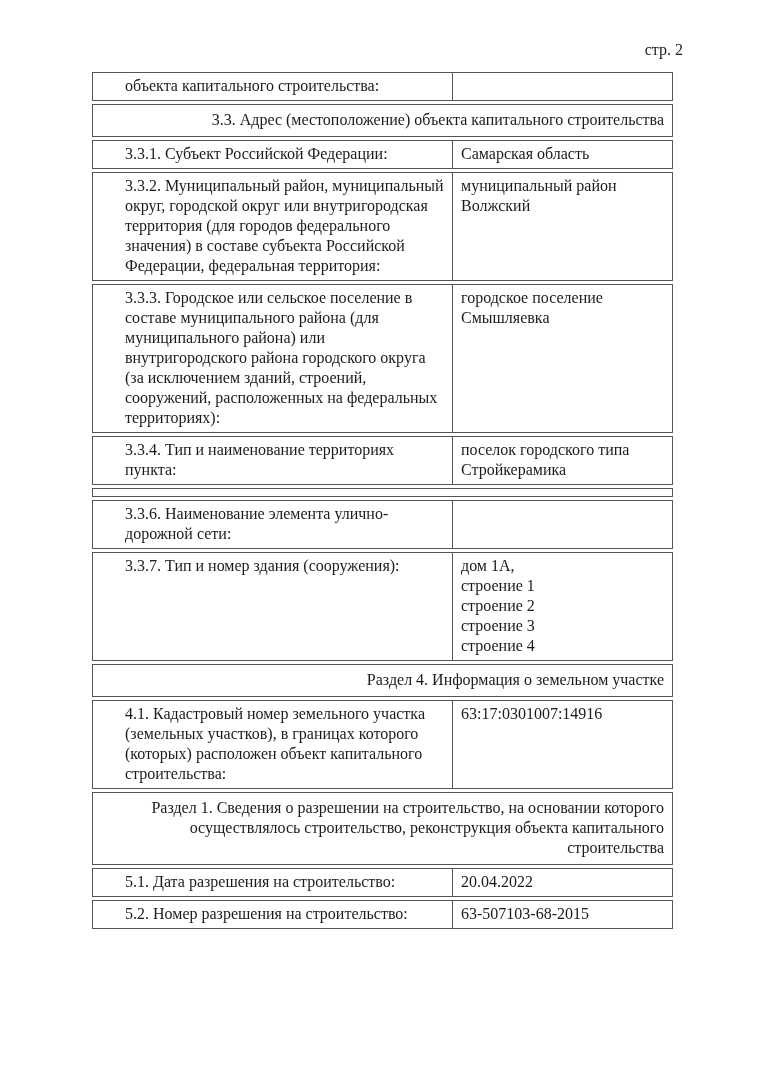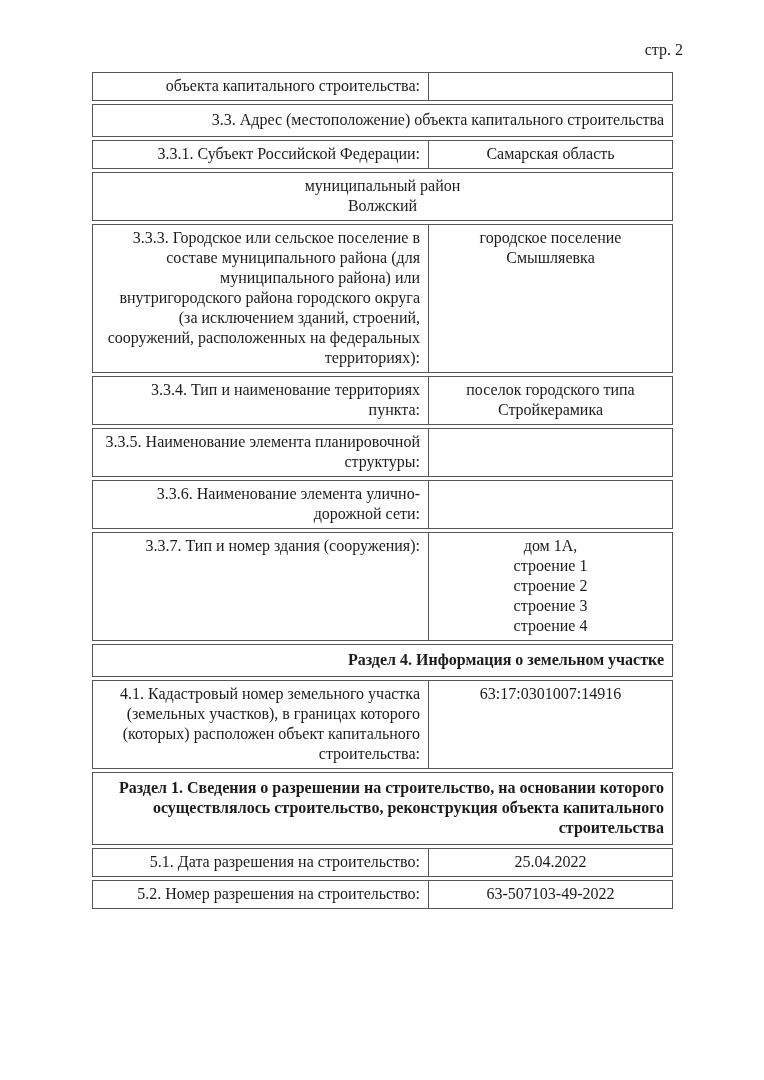--- a/index.html
+++ b/index.html
@@ -33,35 +33,35 @@
   }
   .cell {
     box-sizing: border-box;
     font-size: 16px;
     line-height: 20px;
     padding: 3px 8px 4px 8px;
   }
   .label-cell {
     width: 336px;
     border-right: 1px solid #555555;
-    text-align: right;
+    text-align: left;
+    margin-left: 24px;
   }
   .value-cell {
     flex: 1;
-    text-align: center;
     white-space: pre-line;
   }
   .section-row .cell {
     width: 100%;
     text-align: right;
     padding-top: 5px;
     padding-bottom: 6px;
   }
   .section-row.bold .cell {
-    font-weight: bold;
+    font-weight: normal;
   }
 </style>
 </head>
 <body>
 
 <div class="page-number">стр. 2</div>
 
 <div class="doc-table">
 
   <div class="row">
@@ -72,38 +72,38 @@
   <div class="row section-row">
     <div class="cell">3.3. Адрес (местоположение) объекта капитального строительства</div>
   </div>
 
   <div class="row">
     <div class="cell label-cell">3.3.1. Субъект Российской Федерации:</div>
     <div class="cell value-cell">Самарская область</div>
   </div>
 
   <div class="row">
+    <div class="cell label-cell">3.3.2. Муниципальный район, муниципальный округ, городской округ или внутригородская территория (для городов федерального значения) в составе субъекта Российской Федерации, федеральная территория:</div>
     <div class="cell value-cell">муниципальный район
 Волжский</div>
   </div>
 
   <div class="row">
     <div class="cell label-cell">3.3.3. Городское или сельское поселение в составе муниципального района (для муниципального района) или внутригородского района городского округа (за исключением зданий, строений, сооружений, расположенных на федеральных территориях):</div>
     <div class="cell value-cell">городское поселение
 Смышляевка</div>
   </div>
 
   <div class="row">
     <div class="cell label-cell">3.3.4. Тип и наименование территориях пункта:</div>
     <div class="cell value-cell">поселок городского типа
 Стройкерамика</div>
   </div>
 
   <div class="row">
-    <div class="cell label-cell">3.3.5. Наименование элемента планировочной структуры:</div>
     <div class="cell value-cell"></div>
   </div>
 
   <div class="row">
     <div class="cell label-cell">3.3.6. Наименование элемента улично-дорожной сети:</div>
   </div>
 
   <div class="row">
     <div class="cell label-cell">3.3.7. Тип и номер здания (сооружения):</div>
     <div class="cell value-cell">дом 1А,
@@ -121,21 +121,21 @@
     <div class="cell label-cell">4.1. Кадастровый номер земельного участка (земельных участков), в границах которого (которых) расположен объект капитального строительства:</div>
     <div class="cell value-cell">63:17:0301007:14916</div>
   </div>
 
   <div class="row section-row bold">
     <div class="cell">Раздел 1. Сведения о разрешении на строительство, на основании которого осуществлялось строительство, реконструкция объекта капитального строительства</div>
   </div>
 
   <div class="row">
     <div class="cell label-cell">5.1. Дата разрешения на строительство:</div>
-    <div class="cell value-cell">25.04.2022</div>
+    <div class="cell value-cell">20.04.2022</div>
   </div>
 
   <div class="row">
     <div class="cell label-cell">5.2. Номер разрешения на строительство:</div>
-    <div class="cell value-cell">63-507103-49-2022</div>
+    <div class="cell value-cell">63-507103-68-2015</div>
   </div>
 
 </div>
 
 </body></html>

